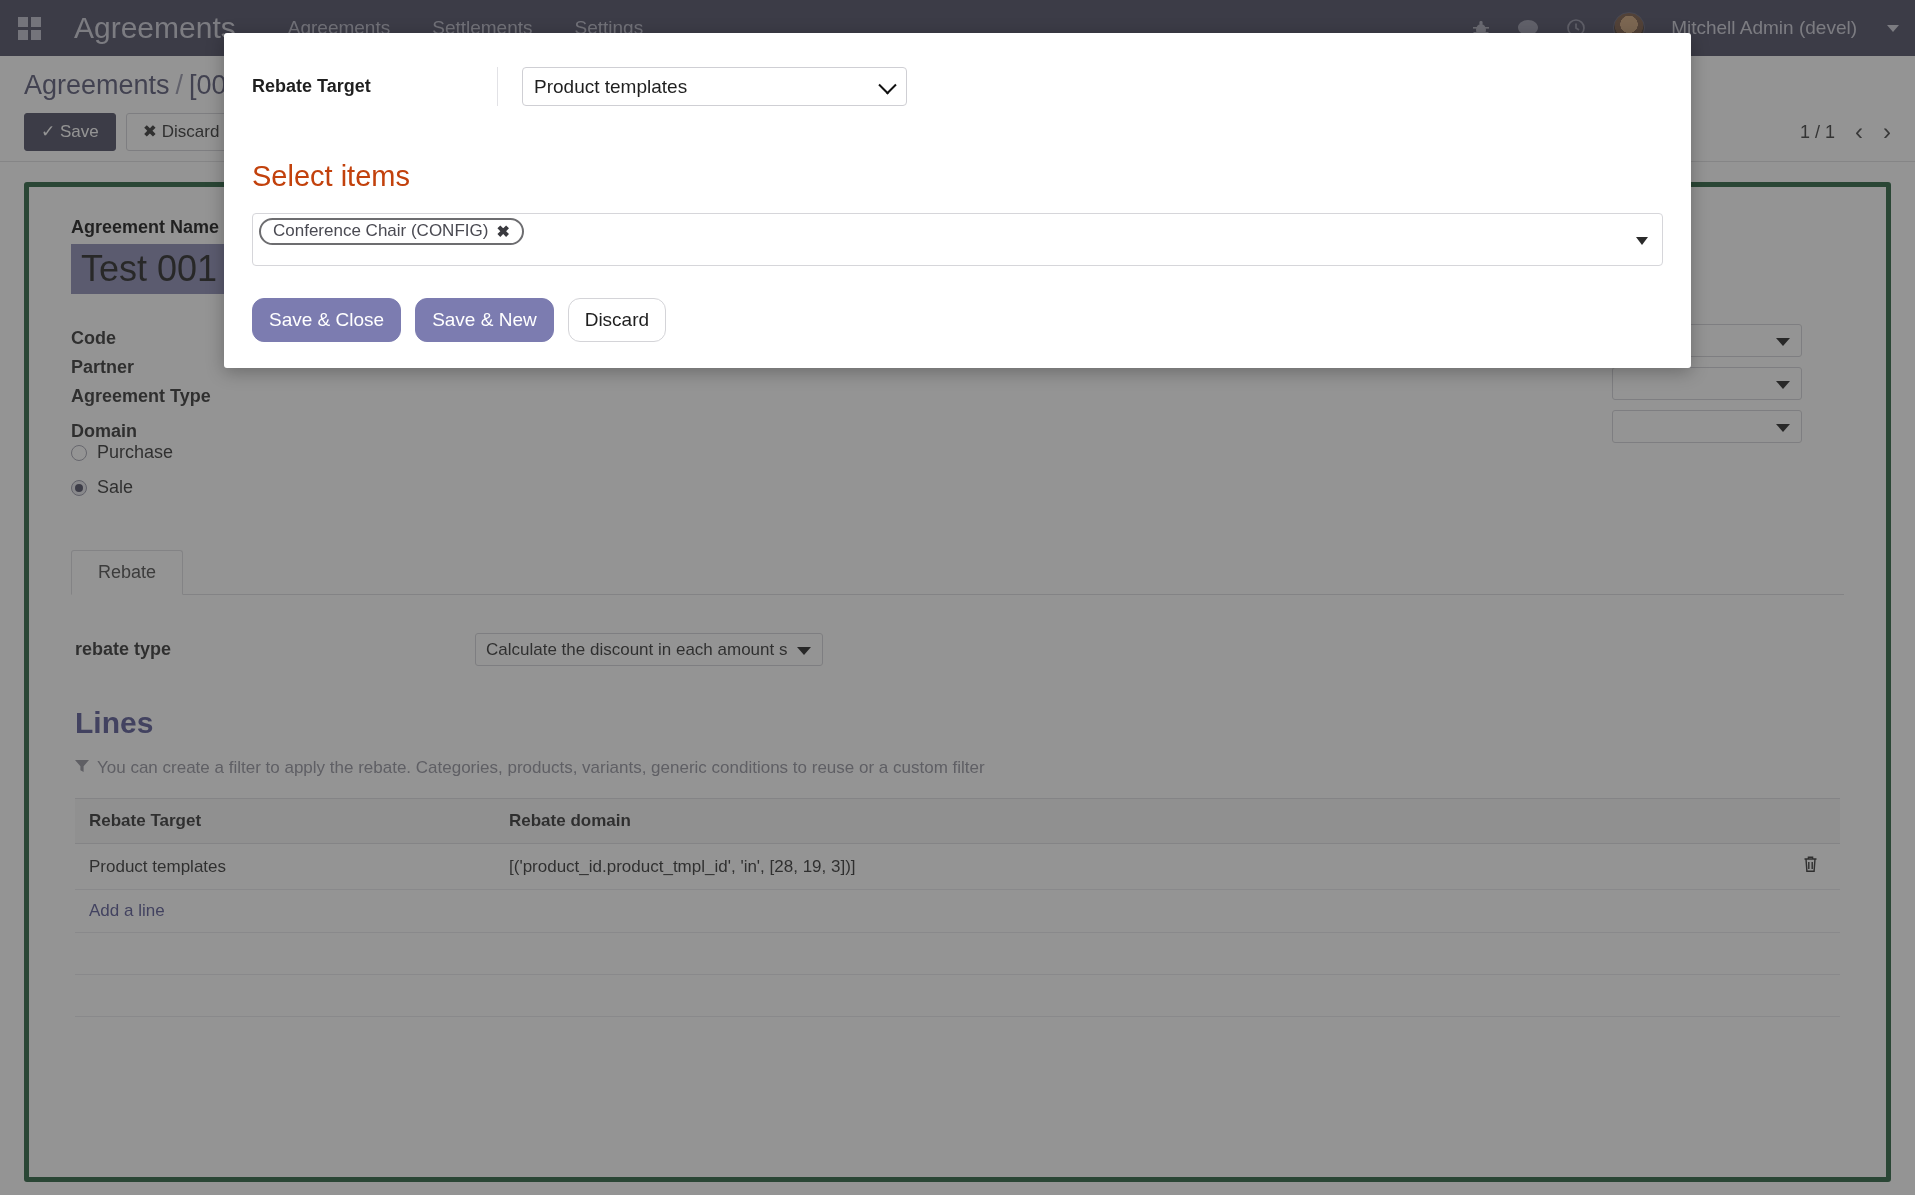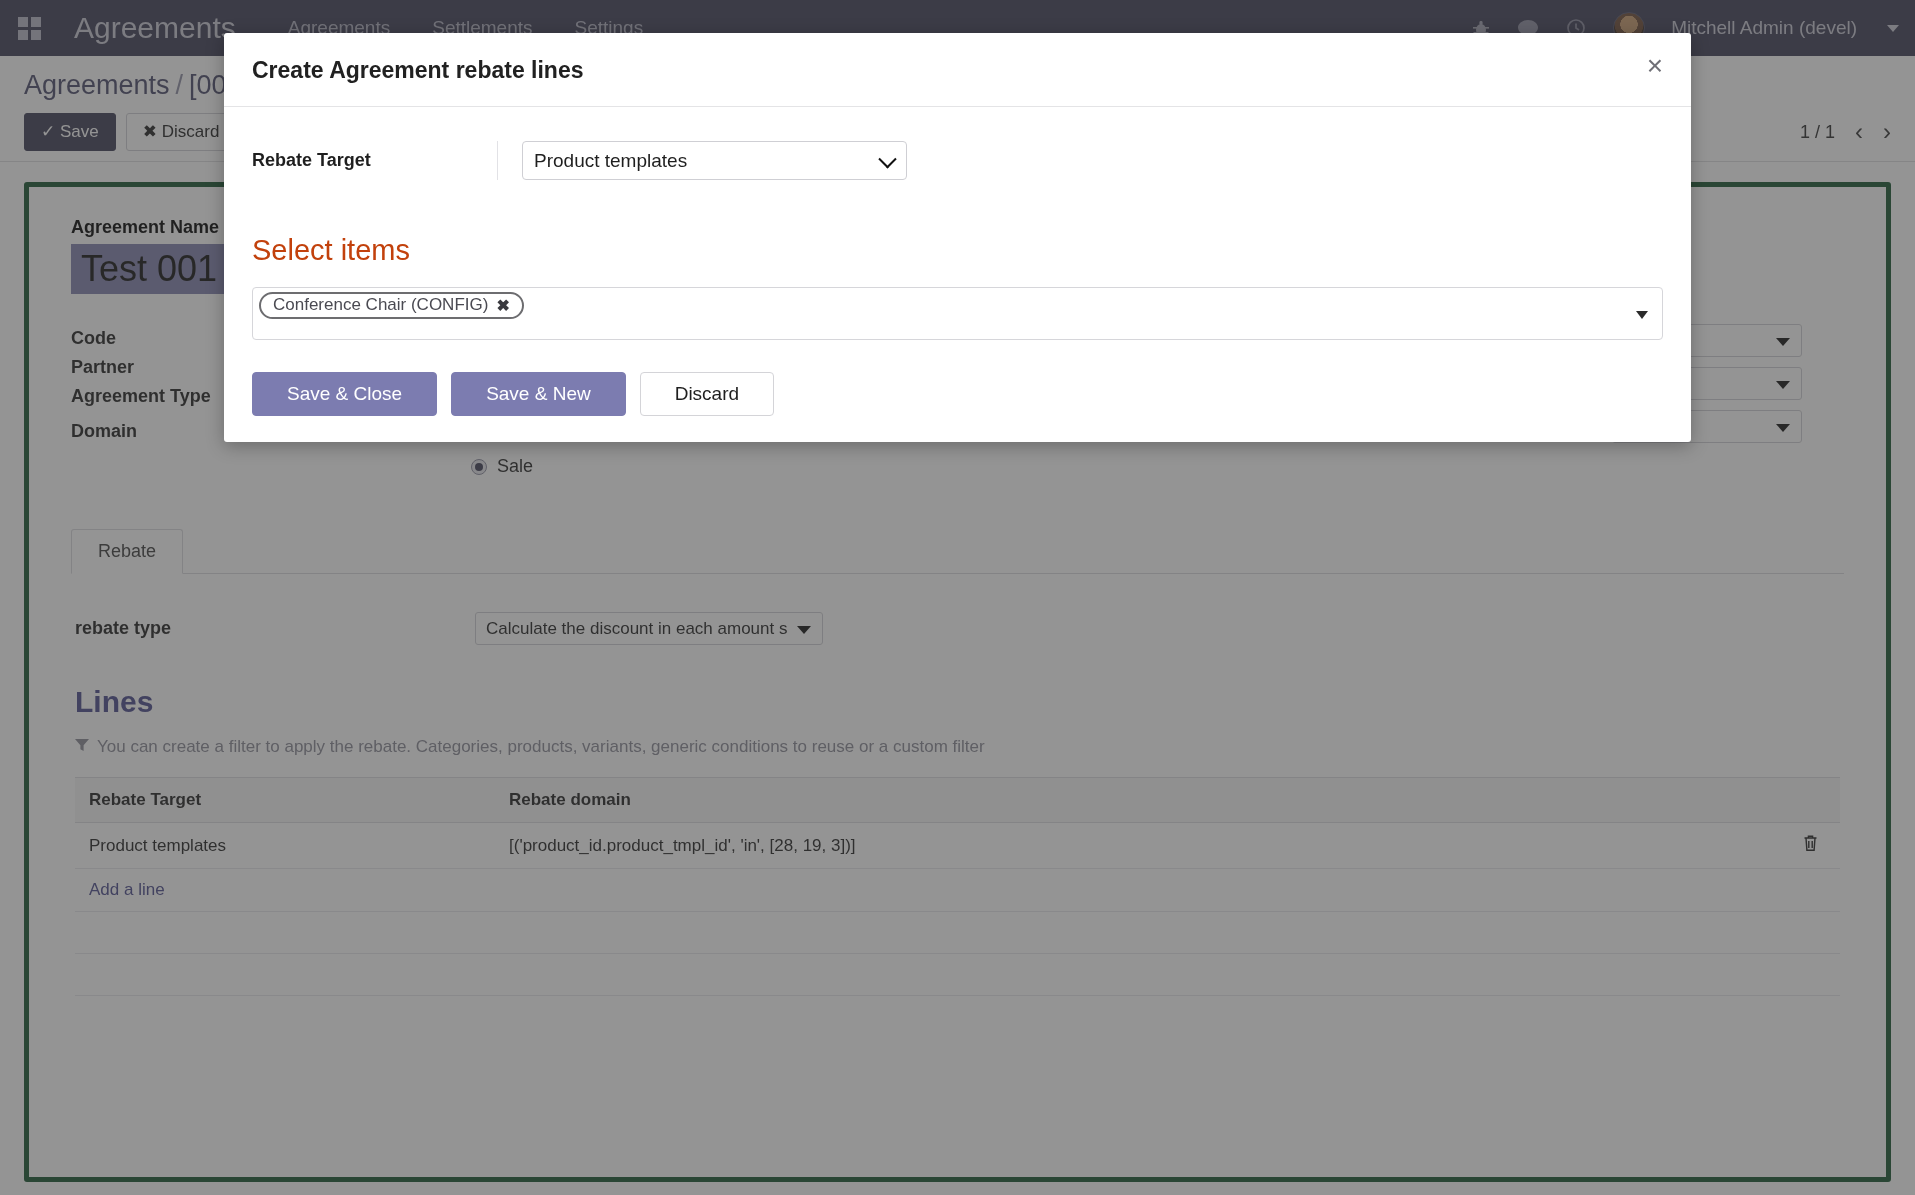--- a/index.html
+++ b/index.html
@@ -312,22 +312,22 @@
     color: #4a4a52;
     background: #fff;
   }
   .tag-x { font-size: 16px; color: #3a3a3f; cursor: pointer; font-weight: bold; }
   .modal-footer {
     padding: 18px 28px 26px 28px;
     display: flex; gap: 14px; align-items: center;
   }
   .mbtn {
     font-size: 19px;
-    padding: 9px 34px;
-    border-radius: 4px;
+    padding: 9px 16px;
+    border-radius: 12px;
     border: 1px solid transparent;
     cursor: pointer;
     font-family: "Liberation Sans", sans-serif;
     line-height: 1.25;
   }
   .mbtn-primary { background: #7c7cb0; color: #fff; border-color: #7c7cb0; }
   .mbtn-default { background: #fff; color: #1f1f1f; border-color: #d4d4d8; }
 
   .right-sels { position: absolute; right: 42px; }
 </style>
@@ -425,21 +425,21 @@
           </div>
           <div class="sel-wrap" style="display:block;margin-bottom:10px;">
             <select class="sel" style="width:190px;"><option></option></select>
           </div>
           <div class="sel-wrap" style="display:block;">
             <select class="sel" style="width:190px;"><option></option></select>
           </div>
         </div>
       </div>
 
-      <div class="field-row" style="align-items:flex-start;margin-top:14px;">
+      <div class="field-row" style="align-items:flex-start;margin-top:14px;flex-direction:column;">
         <div class="field-label">Domain</div>
         <div class="field-ctrl">
           <div class="radio-group">
             <label class="radio-item">
               <span class="radio"></span>
               <span>Purchase</span>
             </label>
             <label class="radio-item">
               <span class="radio on"></span>
               <span>Sale</span>
@@ -511,24 +511,20 @@
         </div>
       </div>
 
     </div>
   </div>
 </div>
 
 <div class="backdrop"></div>
 
 <div class="modal">
-  <div class="modal-header">
-    <div class="modal-title">Create Agreement rebate lines</div>
-    <button class="modal-close">×</button>
-  </div>
 
   <div class="modal-body">
     <div class="m-field-row">
       <div class="m-label">Rebate Target</div>
       <div class="m-divider"></div>
       <div class="m-sel-wrap">
         <select class="m-sel">
           <option>Product templates</option>
           <option>Product variants</option>
           <option>Product categories</option>

